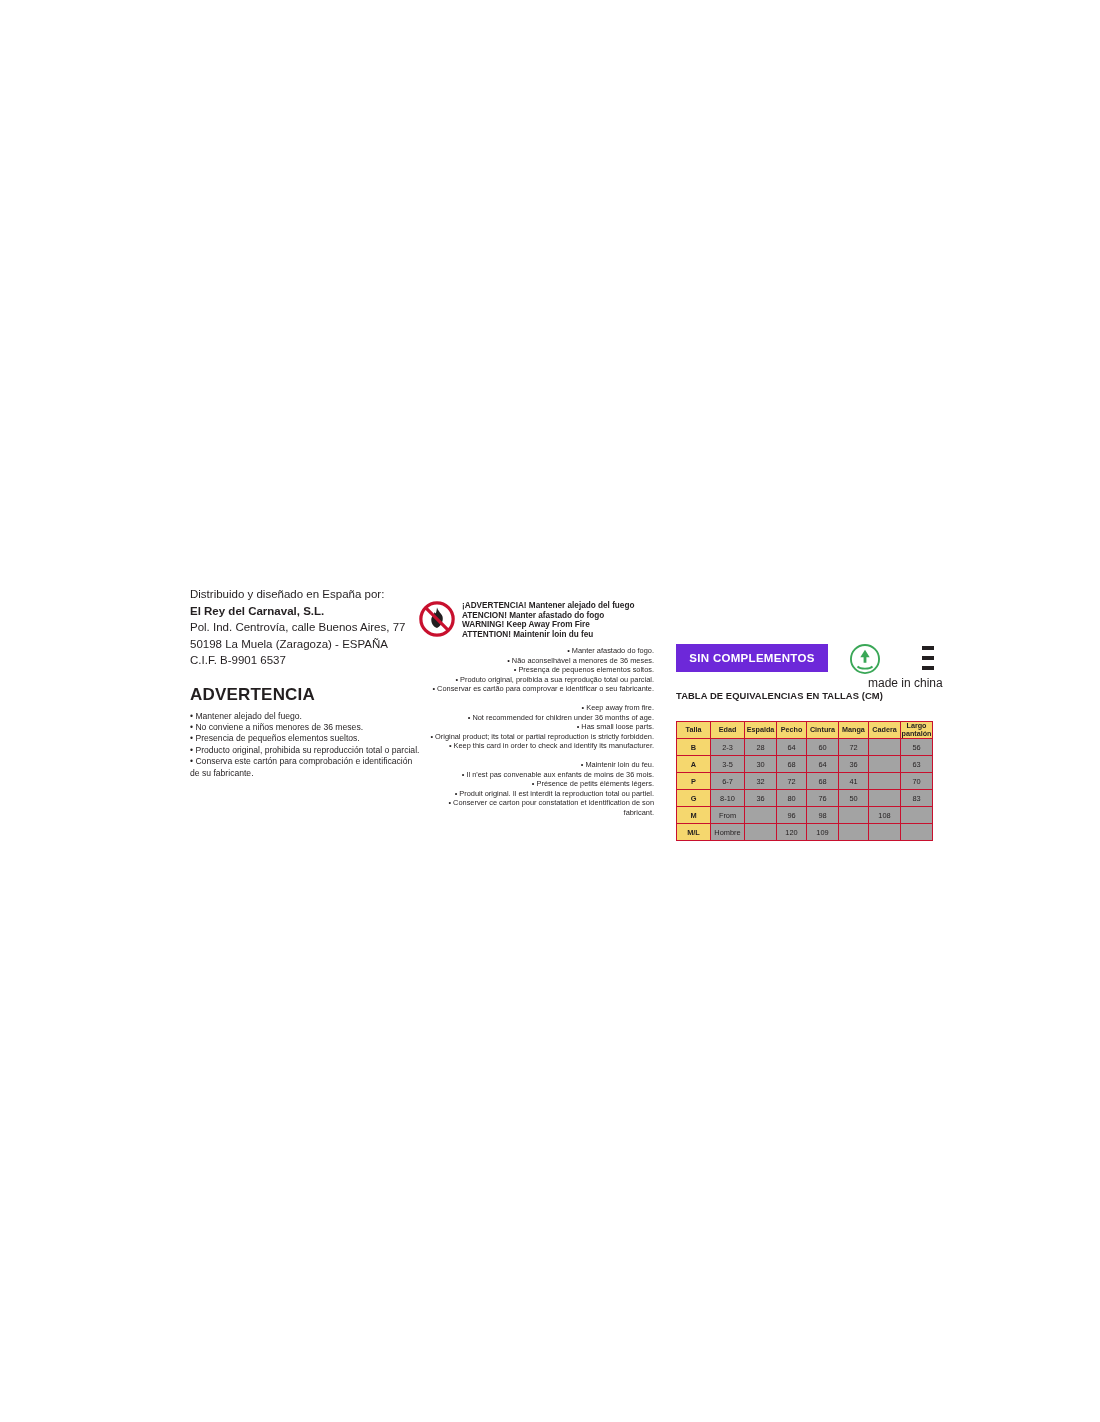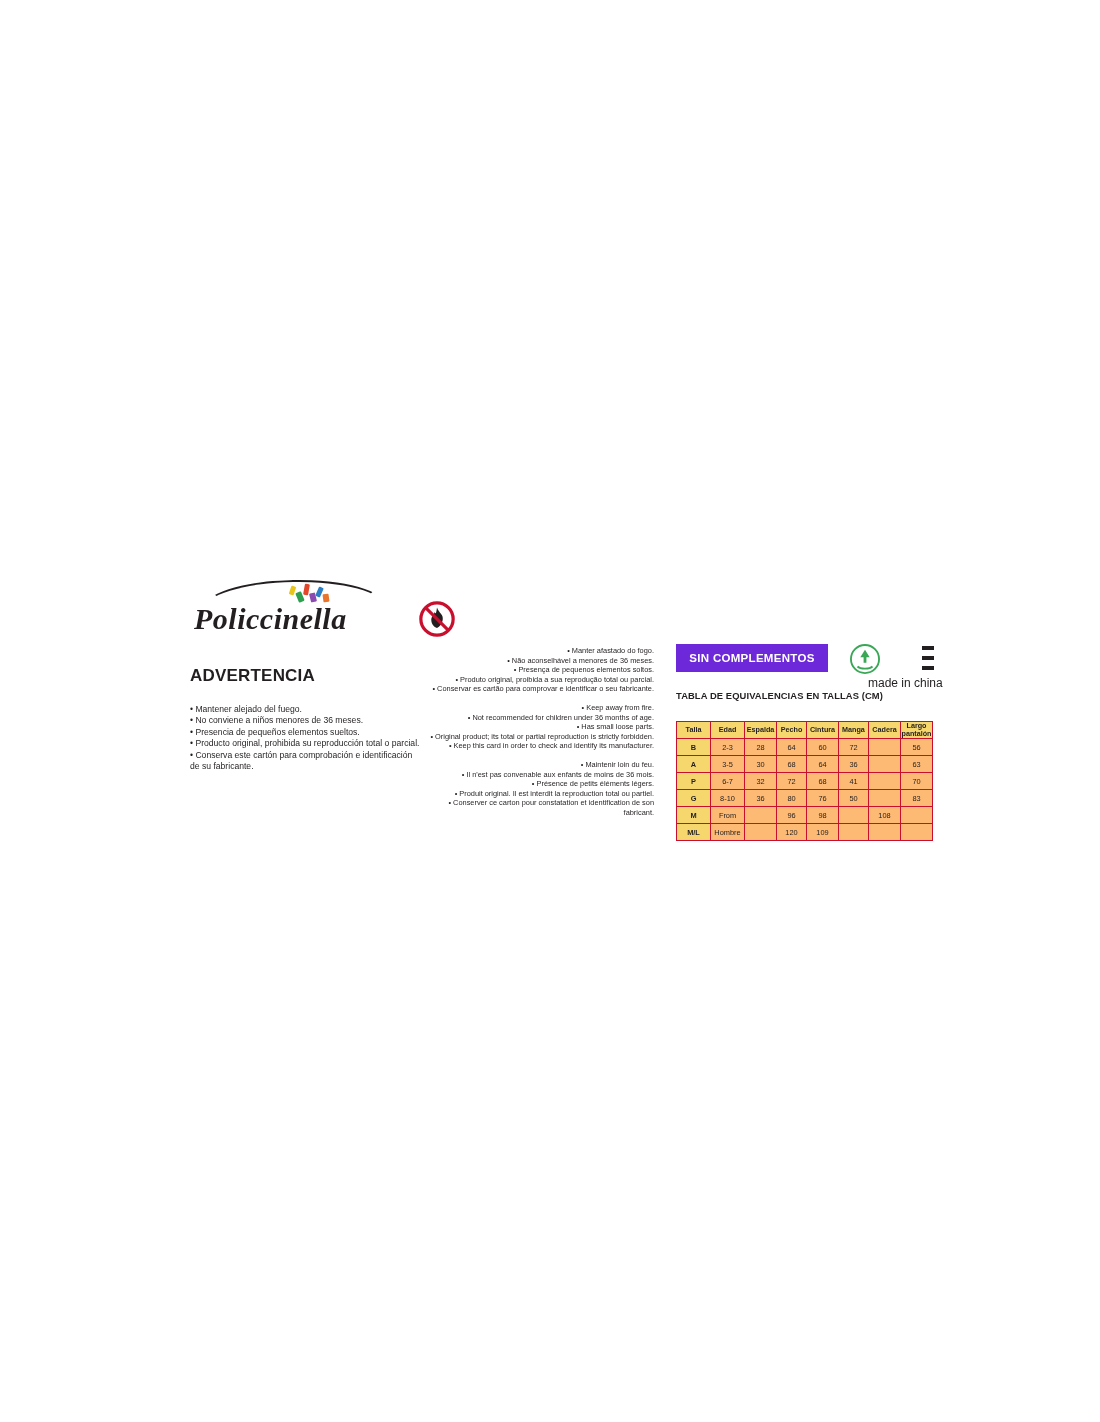--- a/index.html
+++ b/index.html
@@ -81,21 +81,21 @@
   }
   .addr .bold { font-weight: bold; }
 
   .adv-title {
     margin-top: 16px;
     font-size: 17px;
     font-weight: bold;
     letter-spacing: 0.2px;
   }
   .bullets {
-    margin-top: 18px;
+    margin-top: 6px;
     font-size: 8.6px;
     line-height: 11.4px;
     color: #231f20;
   }
   .bullets div { white-space: nowrap; }
 
   
   .col-mid {
     position: absolute;
     left: 418px;
@@ -200,43 +200,38 @@
     background: #f5d76e;
     font-weight: bold;
     font-size: 7.2px;
     line-height: 7.6px;
   }
   table.sizes tbody td.tallacol {
     background: #f5d76e;
     font-weight: bold;
   }
   table.sizes tbody td {
-    background: #fdba74;
+    background: #a3a3a3;
   }
 </style>
 </head>
 <body>
 
 <div id="sheet">
 
   <div class="col-left">
 
-    <div class="logo-wrap">
-      <div class="logo-arc"></div>
-      <div class="logo-confetti">
-        <i style="left:2px;  top:2px;  width:5px; height:9px;  background:#e8c51d; transform:rotate(18deg);"></i>
-        <i style="left:9px;  top:8px;  width:6px; height:10px; background:#2e9e4f; transform:rotate(-22deg);"></i>
-        <i style="left:16px; top:0px;  width:5px; height:11px; background:#e2472b; transform:rotate(10deg);"></i>
-        <i style="left:22px; top:9px;  width:6px; height:9px;  background:#8b4bb0; transform:rotate(-14deg);"></i>
-        <i style="left:29px; top:3px;  width:5px; height:10px; background:#2b7fc4; transform:rotate(24deg);"></i>
-        <i style="left:35px; top:10px; width:6px; height:8px;  background:#e8752b; transform:rotate(-8deg);"></i>
-      </div>
-      <div class="logo-word">Policcinella</div>
-    </div>
-
+
+    <div class="addr">
+      <div>Distribuido y diseñado en España por:</div>
+      <div class="bold">El Rey del Carnaval, S.L.</div>
+      <div>Pol. Ind. Centrovía, calle Buenos Aires, 77</div>
+      <div>50198 La Muela (Zaragoza) - ESPAÑA</div>
+      <div>C.I.F. B-9901 6537</div>
+    </div>
 
     <div class="adv-title">ADVERTENCIA</div>
 
     <div class="bullets">
       <div>• Mantener alejado del fuego.</div>
       <div>• No conviene a niños menores de 36 meses.</div>
       <div>• Presencia de pequeños elementos sueltos.</div>
       <div>• Producto original, prohibida su reproducción total o parcial.</div>
       <div>• Conserva este cartón para comprobación e identificación</div>
       <div>de su fabricante.</div>
@@ -244,20 +239,26 @@
   </div>
 
   <div class="col-mid">
 
     <div class="warn-head">
       <svg class="warn-icon" viewBox="0 0 40 40">
         <circle cx="20" cy="20" r="17" fill="#ffffff" stroke="#c8102e" stroke-width="3.4"></circle>
         <path d="M20 8 C22 14 27 15 26 21 C25.4 25.2 22.8 28 20 29.5 C17 28.2 14.2 25.4 14 21.2 C13.8 17 17 15.5 17.5 12.5 C18.6 14.6 19 15.6 20 8 Z" fill="#231f20"></path>
         <line x1="8" y1="8" x2="32" y2="32" stroke="#c8102e" stroke-width="3.4"></line>
       </svg>
+      <div class="warn-text">
+        <div>¡ADVERTENCIA! Mantener alejado del fuego</div>
+        <div>ATENCION! Manter afastado do fogo</div>
+        <div>WARNING! Keep Away From Fire</div>
+        <div>ATTENTION! Maintenir loin du feu</div>
+      </div>
     </div>
 
     <div class="mid-block">
       <div>• Manter afastado do fogo.</div>
       <div>• Não aconselhável a menores de 36 meses.</div>
       <div>• Presença de pequenos elementos soltos.</div>
       <div>• Produto original, proibida a sua reprodução total ou parcial.</div>
       <div>• Conservar es cartão para comprovar e identificar o seu fabricante.</div>
     </div>
 

